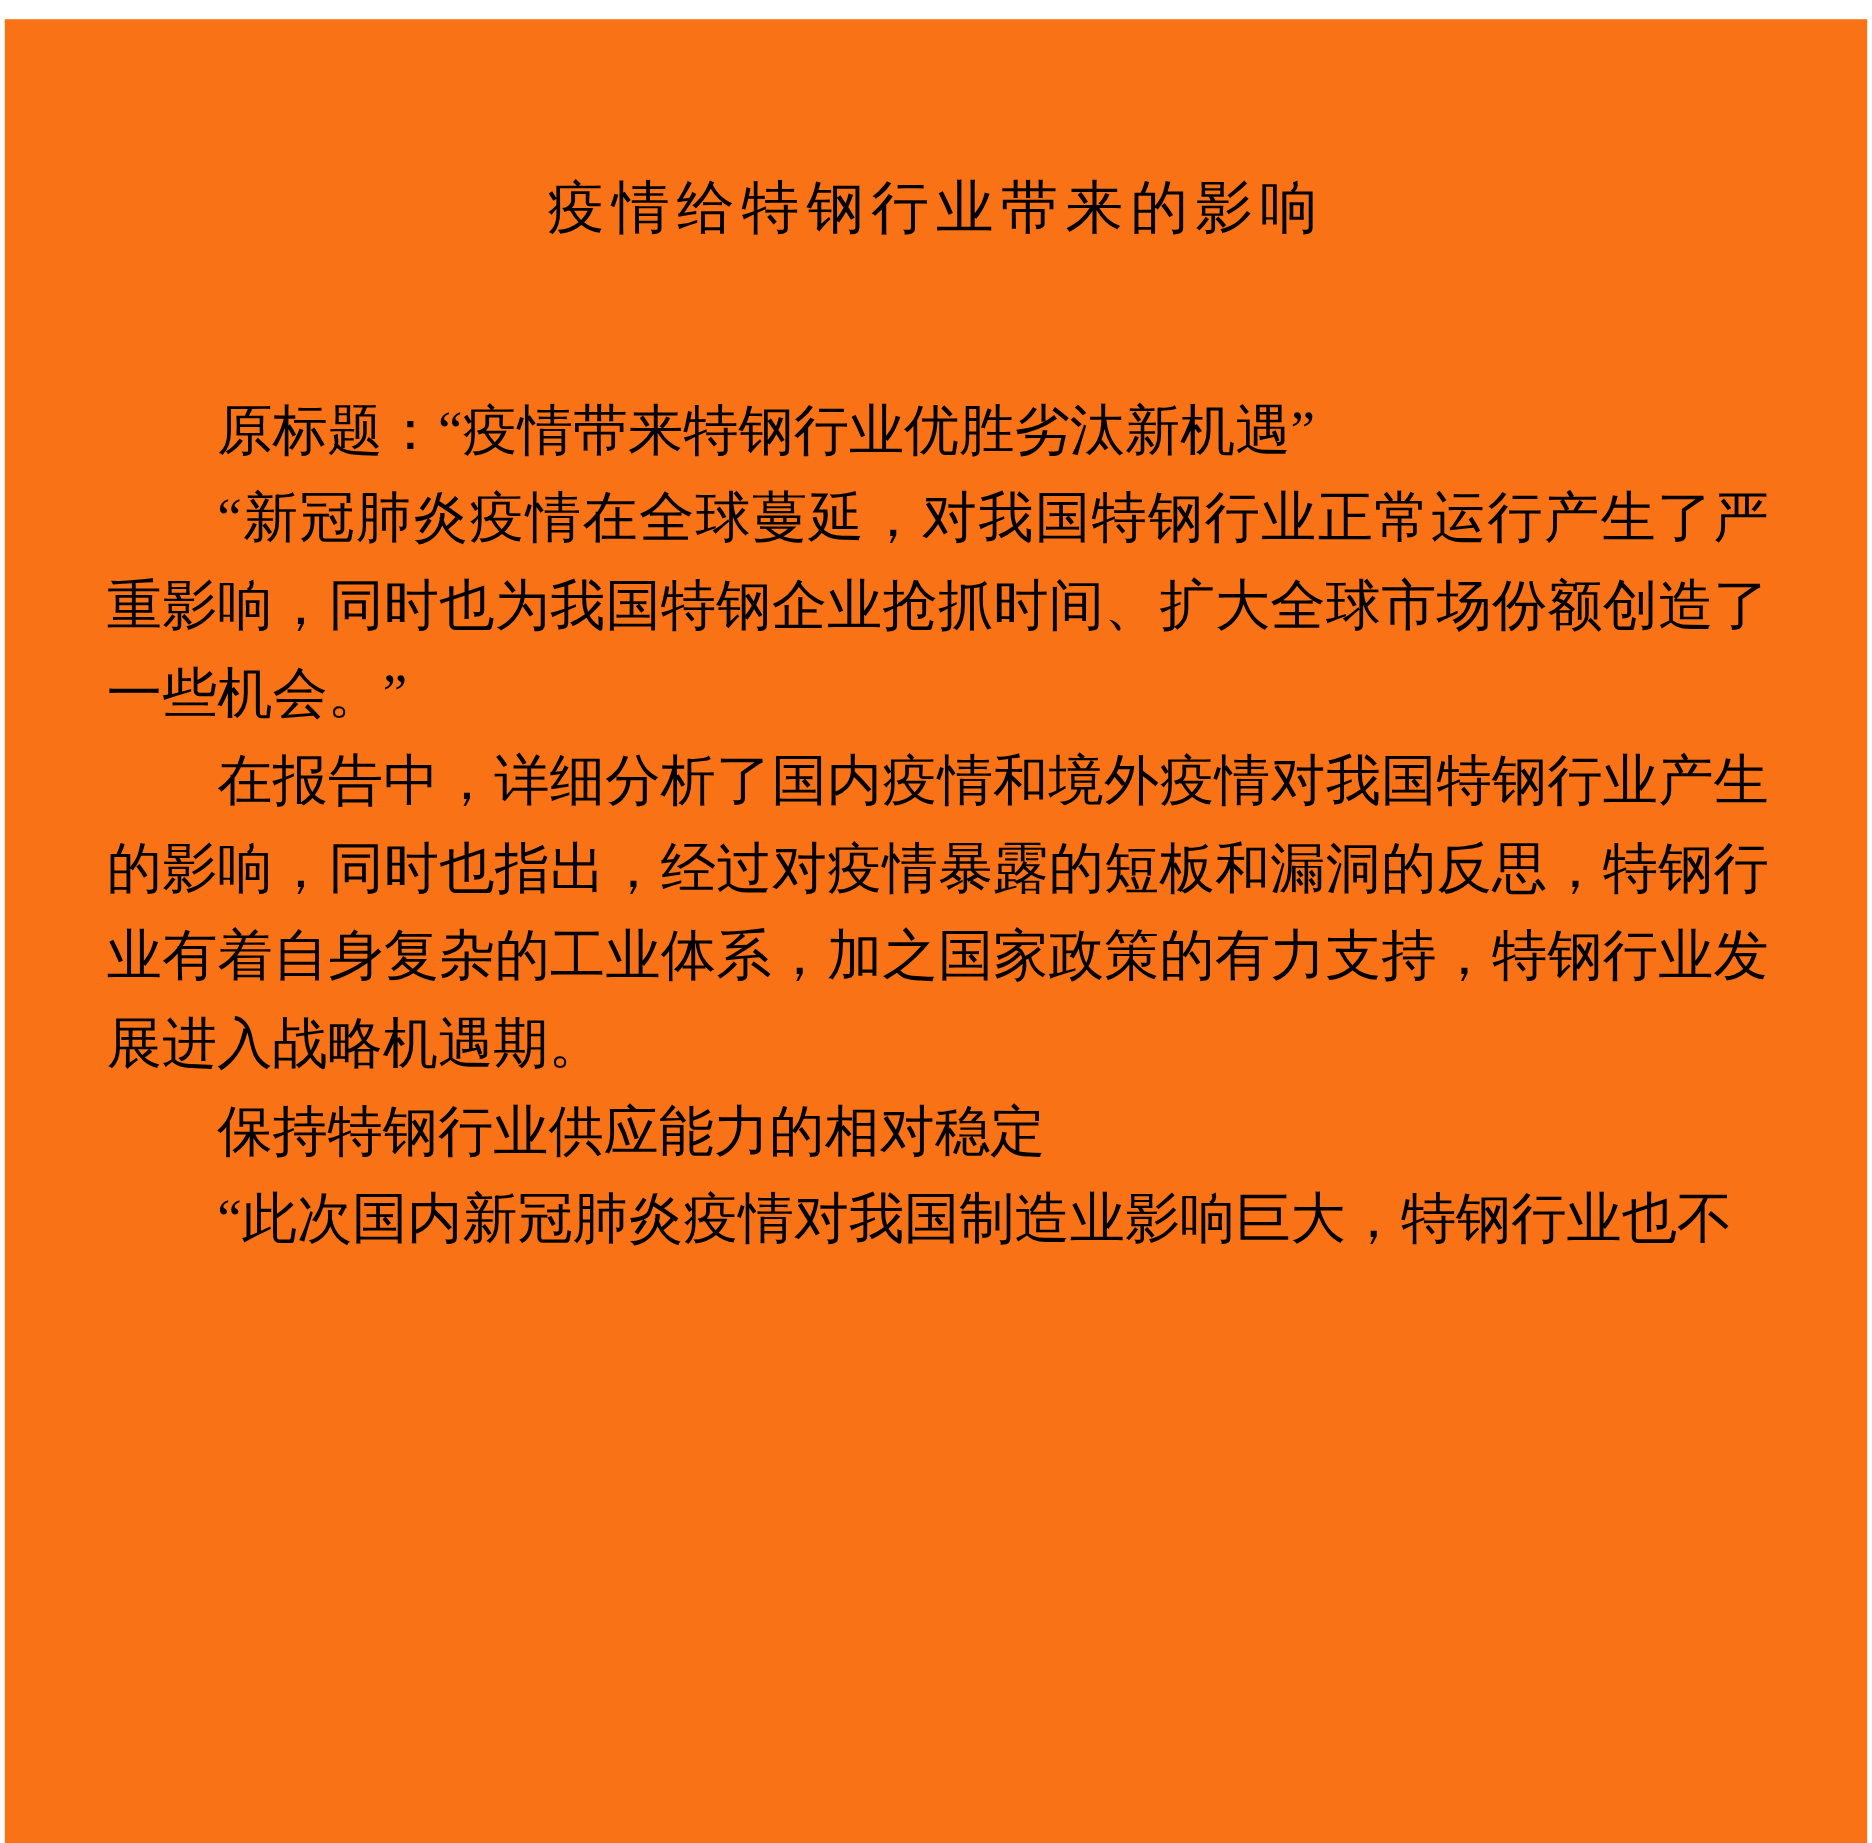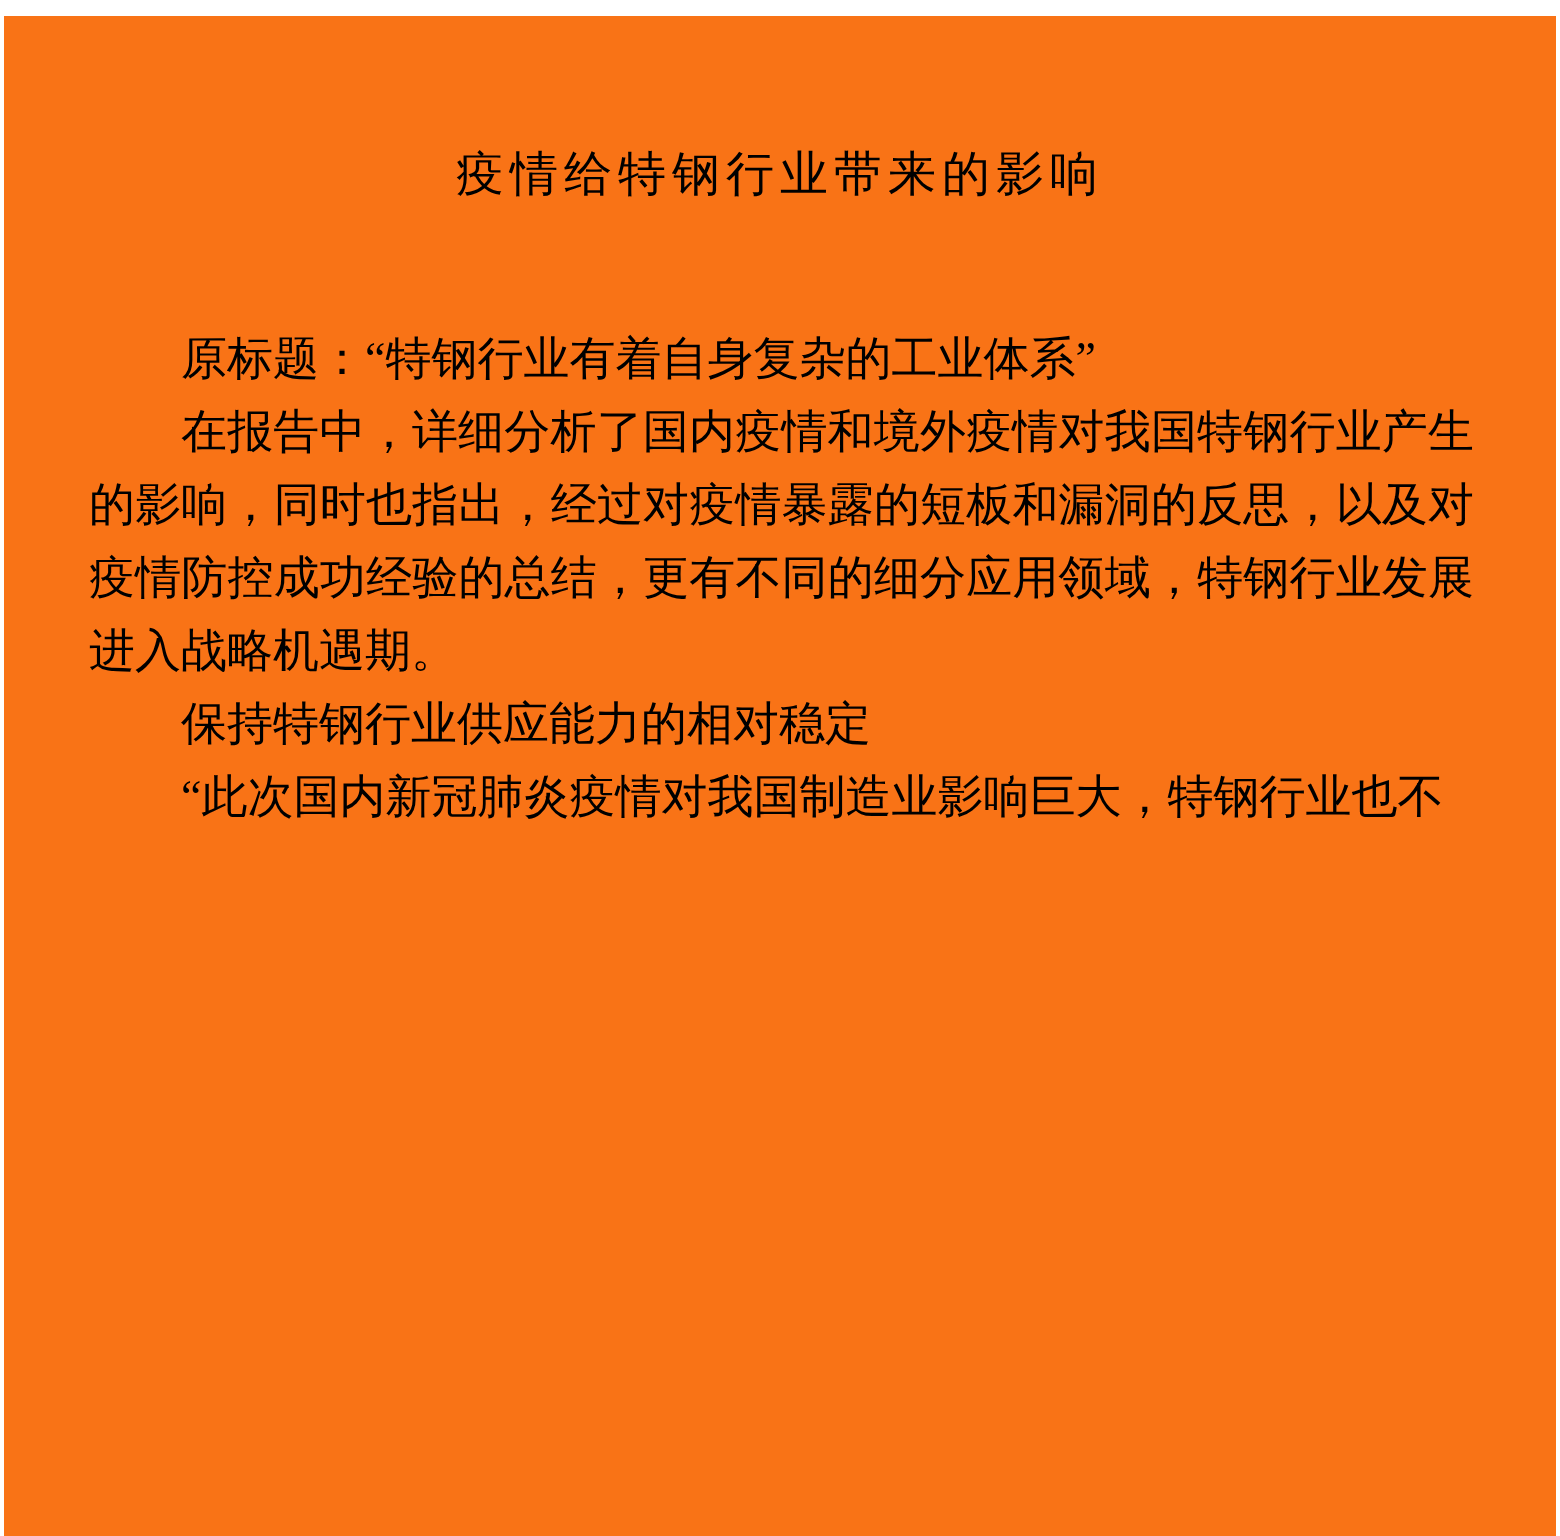--- a/index.html
+++ b/index.html
@@ -41,18 +41,19 @@
     word-break: break-all;
   }
 </style>
 </head>
 <body>
 
 <div class="page">
   <h1 class="doc-title">疫情给特钢行业带来的影响</h1>
 
   <div class="doc-body">
-    <p class="para">原标题：“特钢行业有着自身复杂的工业体系”</p>
-    <p class="para">在报告中，详细分析了国内疫情和境外疫情对我国特钢行业产生的影响，同时也指出，经过对疫情暴露的短板和漏洞的反思，以及对疫情防控成功经验的总结，更有不同的细分应用领域，特钢行业发展进入战略机遇期。</p>
+    <p class="para">原标题：“疫情带来特钢行业优胜劣汰新机遇”</p>
+    <p class="para">“新冠肺炎疫情在全球蔓延，对我国特钢行业正常运行产生了严重影响，同时也为我国特钢企业抢抓时间、扩大全球市场份额创造了一些机会。”</p>
+    <p class="para">在报告中，详细分析了国内疫情和境外疫情对我国特钢行业产生的影响，同时也指出，经过对疫情暴露的短板和漏洞的反思，特钢行业有着自身复杂的工业体系，加之国家政策的有力支持，特钢行业发展进入战略机遇期。</p>
     <p class="para">保持特钢行业供应能力的相对稳定</p>
     <p class="para">“此次国内新冠肺炎疫情对我国制造业影响巨大，特钢行业也不</p>
   </div>
 </div>
 
 </body></html>

